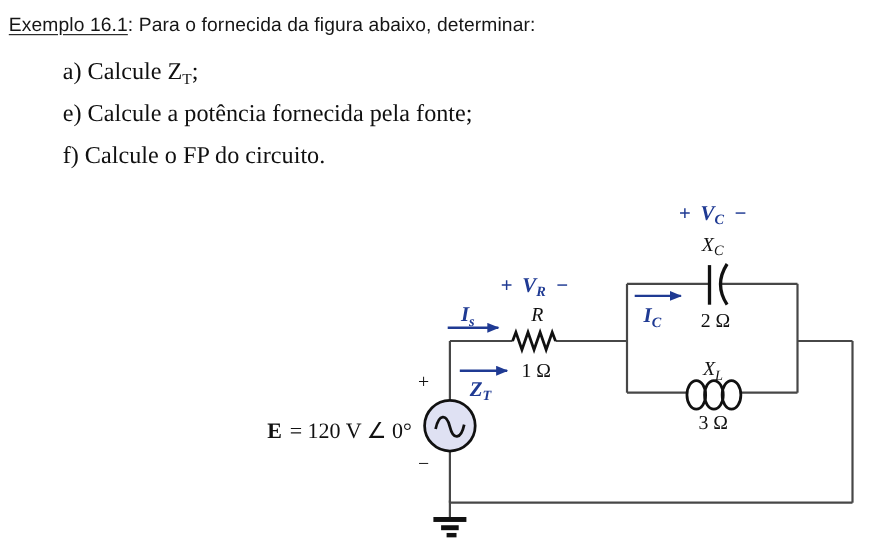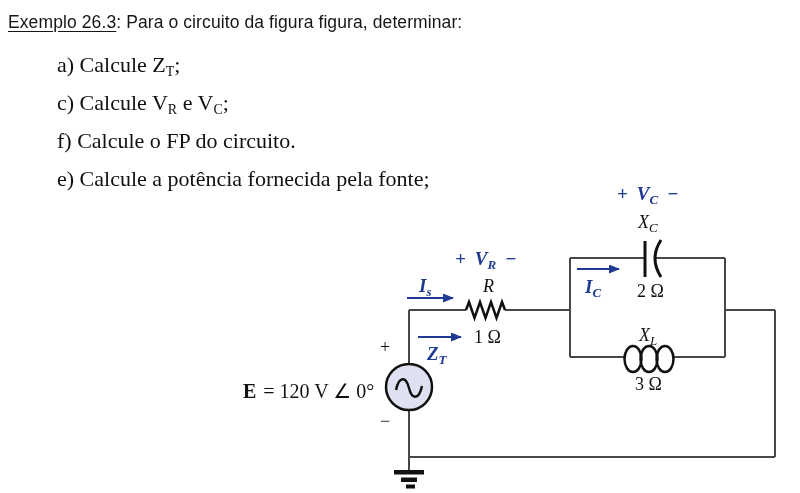--- a/index.html
+++ b/index.html
@@ -23,27 +23,26 @@
   .wire{stroke:#474747;stroke-width:2;fill:none;}
   .comp{stroke:#111;stroke-width:2.5;fill:none;}
   .plate{stroke:#111;stroke-width:3;fill:none;}
   .bluearrow{stroke:#1f3a93;stroke-width:2.2;fill:none;}
 </style>
 </head>
 <body>
 
 <div class="page">
 
-  <div class="title"><span class="title-u">Exemplo 26.3</span><span>: Para o circuito da figura figura, determinar:</span></div>
+  <div class="title"><span class="title-u">Exemplo 16.1</span><span>: Para o fornecida da figura abaixo, determinar:</span></div>
 
   <div class="problems">
     <div class="problem"><span>a) Calcule Z</span><span class="psub">T</span><span>;</span></div>
-    <div class="problem"><span>c) Calcule V</span><span class="psub">R</span><span> e V</span><span class="psub">C</span><span>;</span></div>
+    <div class="problem"><span>e) Calcule a potência fornecida pela fonte;</span></div>
     <div class="problem"><span>f) Calcule o FP do circuito.</span></div>
-    <div class="problem"><span>e) Calcule a potência fornecida pela fonte;</span></div>
   </div>
 
   <svg class="circuit" width="800" height="493" viewBox="0 0 800 493">
     <defs>
       <marker id="ah" markerWidth="12" markerHeight="10" refX="10" refY="4.5" orient="auto" markerUnits="userSpaceOnUse">
         <path d="M0 0 L11 4.5 L0 9 Z" fill="#1f3a93"></path>
       </marker>
     </defs>
 
     <g>

